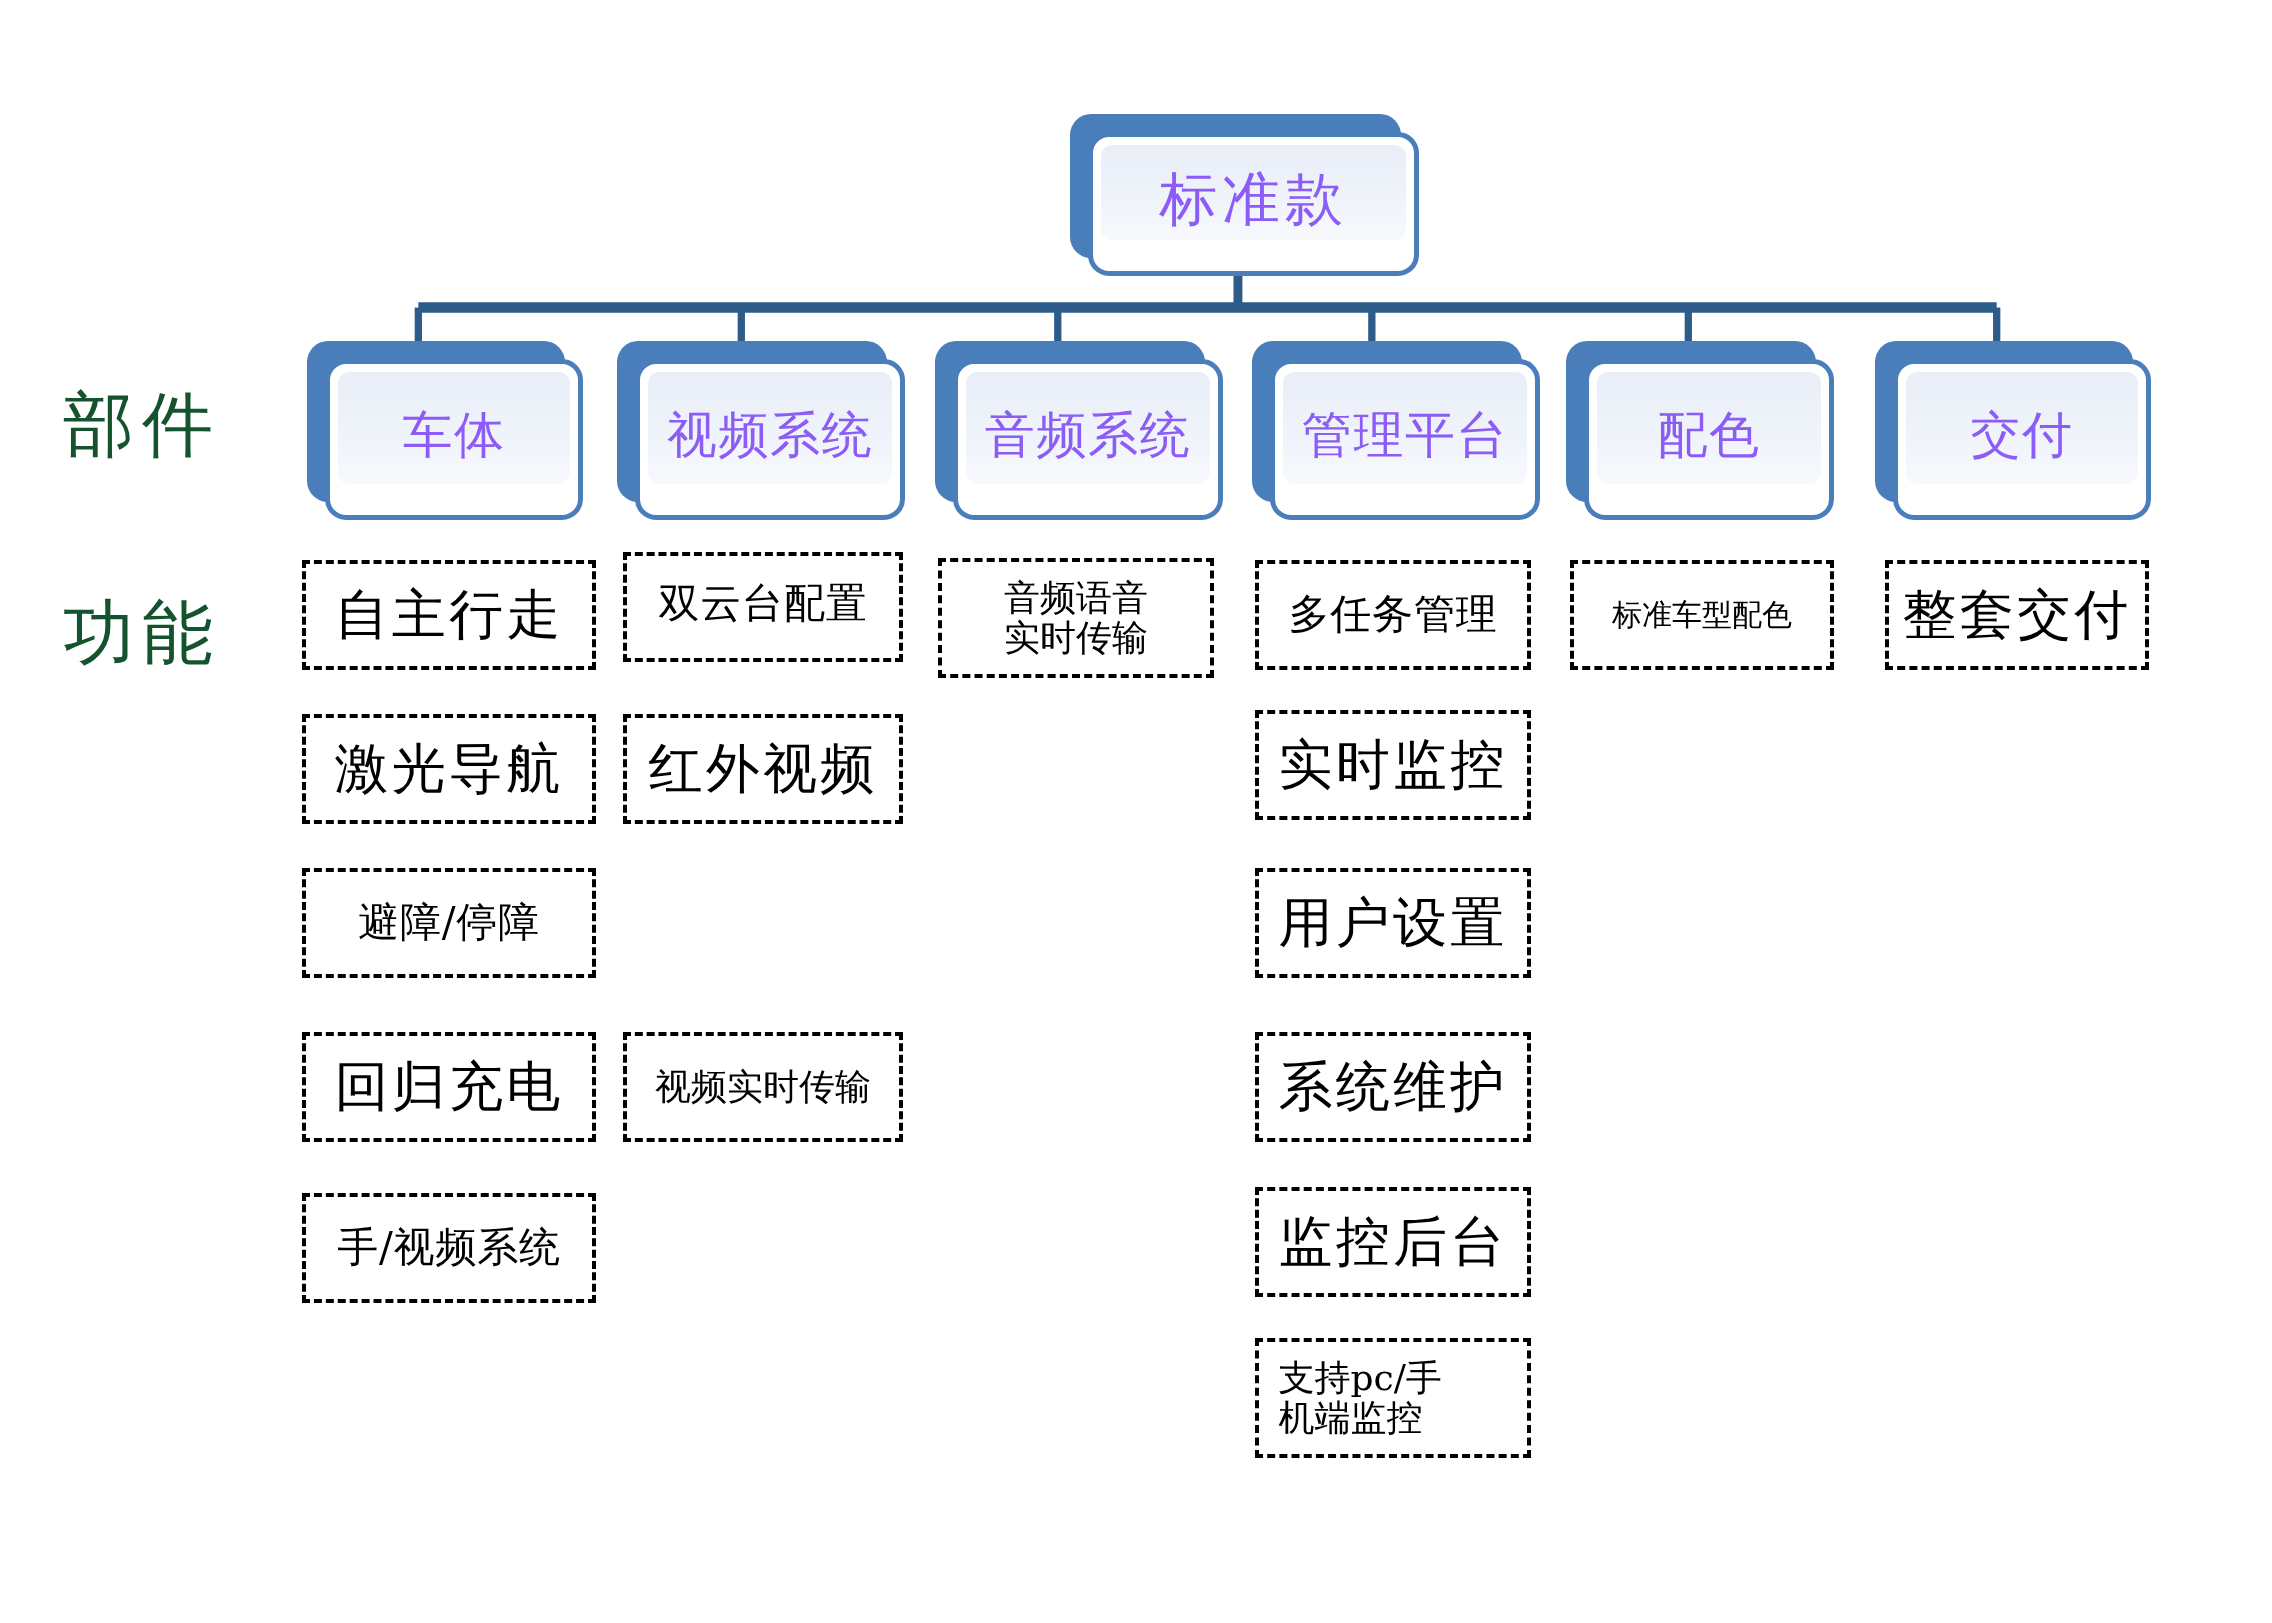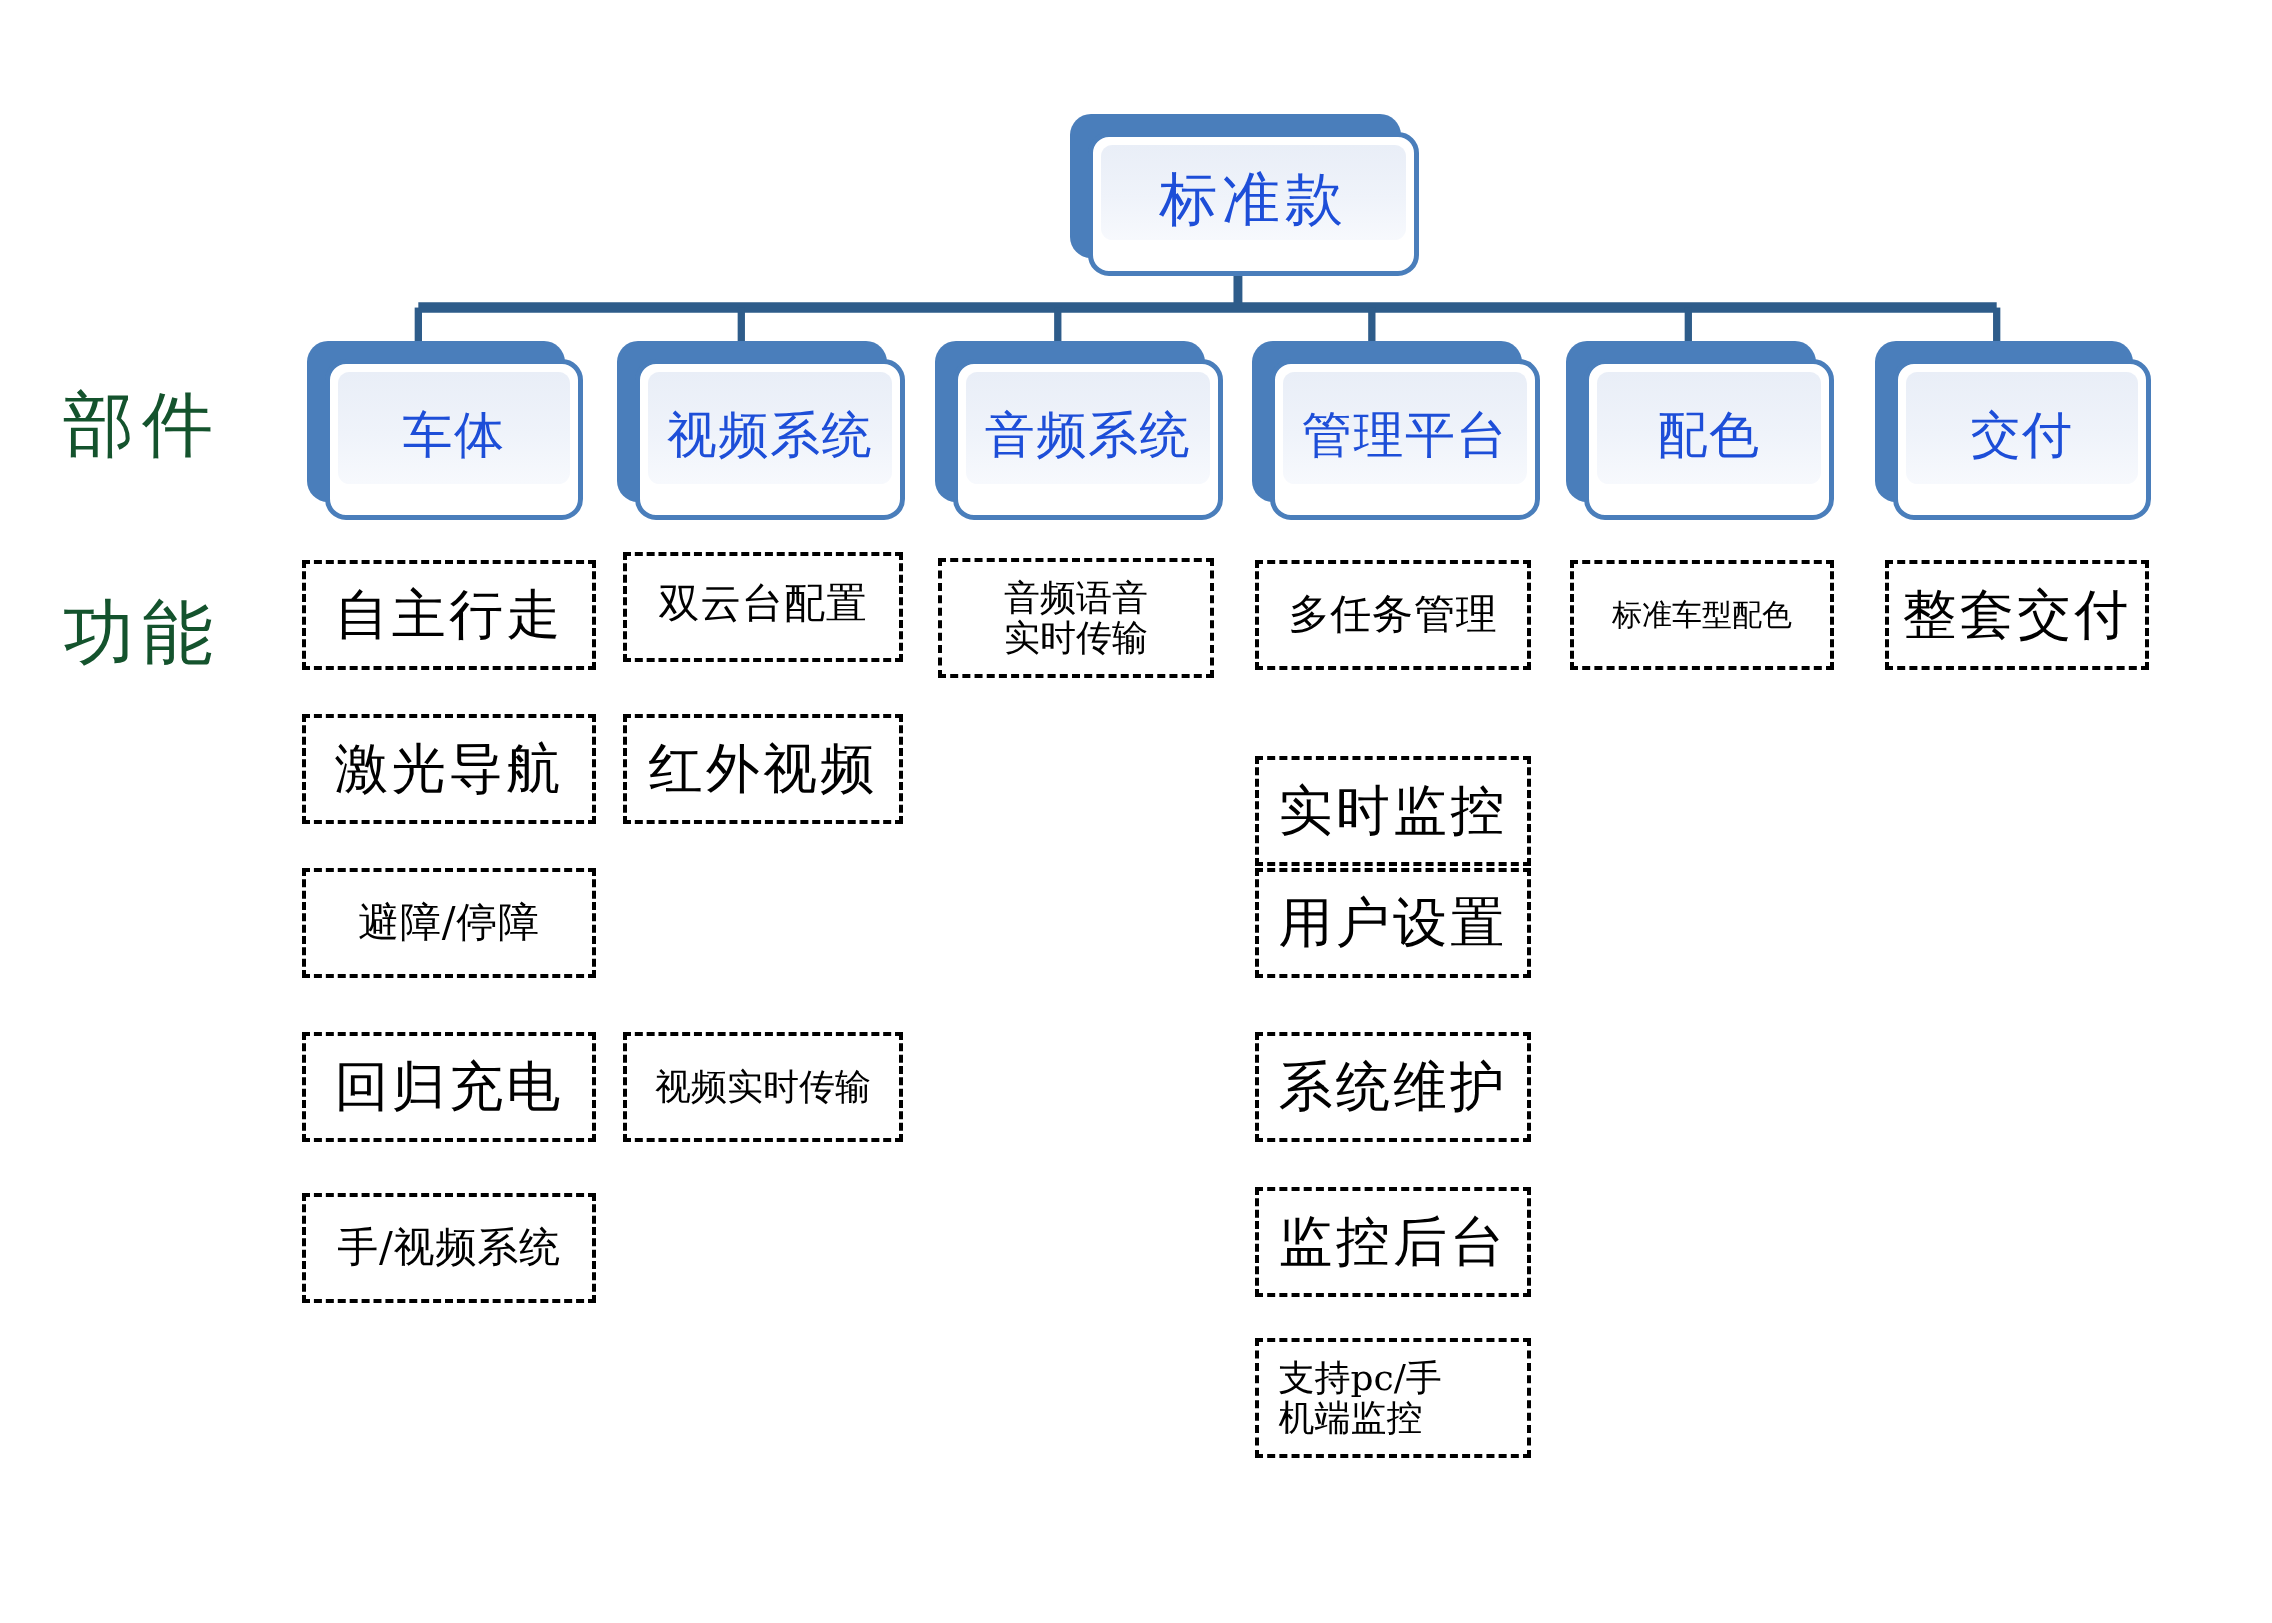--- a/index.html
+++ b/index.html
@@ -80,21 +80,21 @@
     top: 18px;
     width: calc(100% - 18px);
     height: calc(100% - 18px);
     display: flex;
     align-items: center;
     justify-content: center;
     padding-bottom: 9px;
     box-sizing: border-box;
     font-family: "DejaVu Serif", "Liberation Serif", serif;
     font-size: 50px;
-    color: #1d4ed8;
+    color: #8b5cf6;
     white-space: nowrap;
     letter-spacing: 1.6px;
   }
   .node.root .node-label { font-size: 58px; letter-spacing: 4.9px; }
 
   
   .feat {
     position: absolute;
     border: 4.9px dashed #000000;
     background: transparent;
@@ -218,21 +218,21 @@
   </div>
 
   <div class="feat fs-sm" style="left:938px; top:558px; width:276px; height:120px;">
     <span class="ftext">音频语音
 实时传输</span>
   </div>
 
   <div class="feat fs-md" style="left:1255px; top:560px; width:276px; height:110px;">
     <span class="ftext">多任务管理</span>
   </div>
-  <div class="feat fs-lg" style="left:1255px; top:756px; width:276px; height:110px;">
+  <div class="feat fs-lg" style="left:1255px; top:710px; width:276px; height:110px;">
     <span class="ftext">实时监控</span>
   </div>
   <div class="feat fs-lg" style="left:1255px; top:868px; width:276px; height:110px;">
     <span class="ftext">用户设置</span>
   </div>
   <div class="feat fs-lg" style="left:1255px; top:1032px; width:276px; height:110px;">
     <span class="ftext">系统维护</span>
   </div>
   <div class="feat fs-lg" style="left:1255px; top:1187px; width:276px; height:110px;">
     <span class="ftext">监控后台</span>

